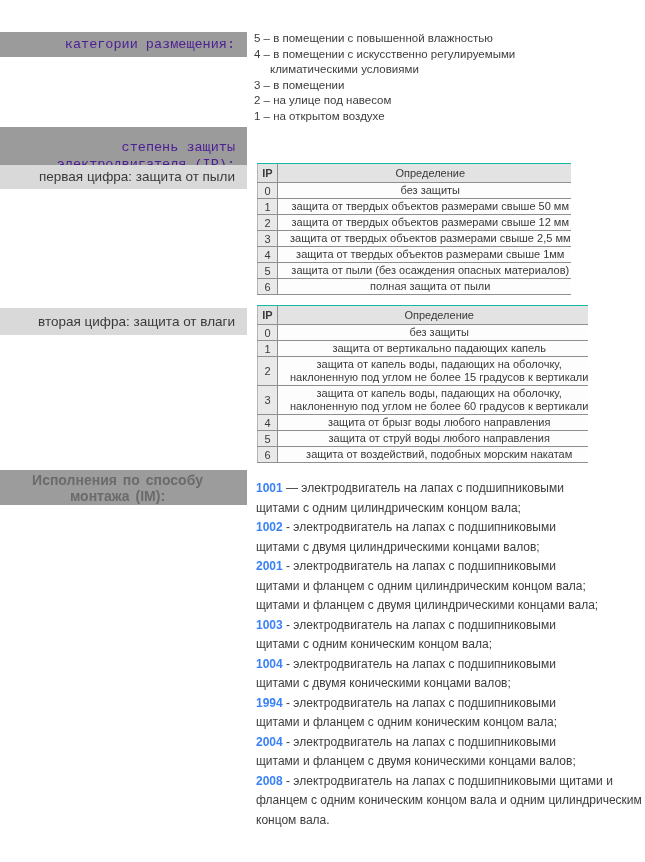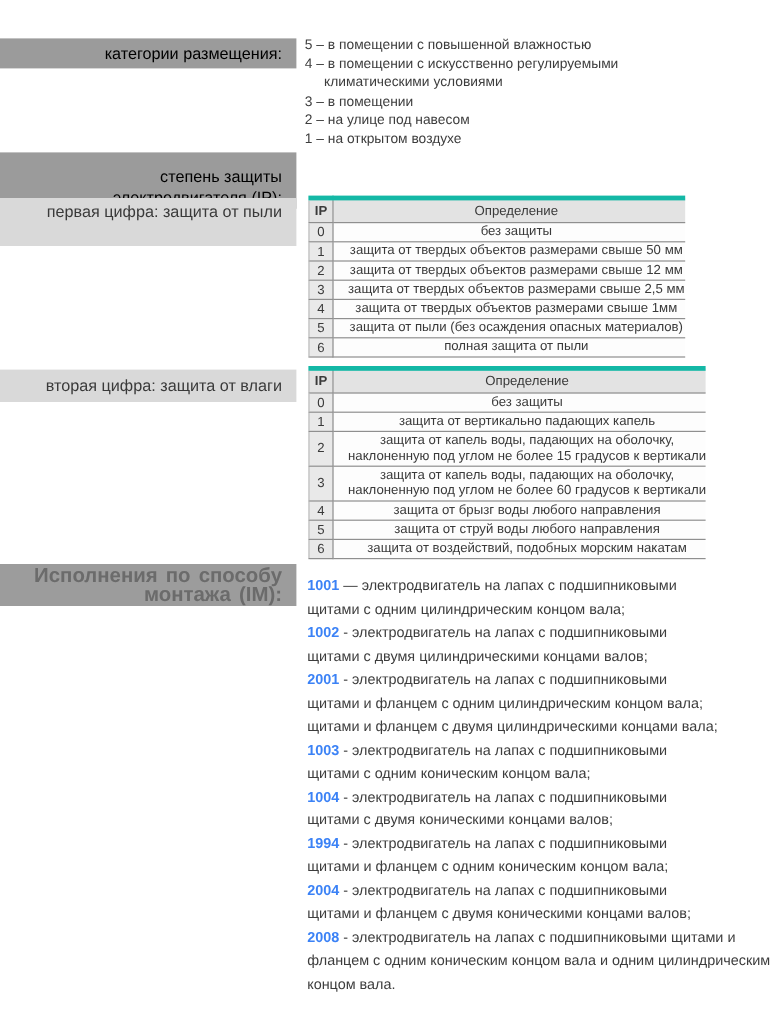--- a/index.html
+++ b/index.html
@@ -13,47 +13,49 @@
   }
   .abs{position:absolute;}
   
   .bar{
     left:0;width:235px;
     padding-right:12px;
     text-align:right;
     box-sizing:content-box;
   }
   .bar-dark{
-    background:#9b9b9b;color:#000000;
+    background:#9b9b9b;color:#4c1d95;
     font-size:13.5px;
+    font-family:Liberation Mono, monospace;
   }
   .bar-light{
     background:#d9d9d9;color:#3a3a3a;
     font-size:13.5px;
   }
   .bar-mount{
     background:#9c9c9c;color:#6b6b6b;
-    font-weight:bold;font-size:17px;
+    font-weight:bold;font-size:14px;
     word-spacing:2px;
+    text-align:center;
   }
   #bar-placement{top:32px;height:25px;line-height:25px;}
   #bar-ip{top:127px;height:35px;line-height:17px;padding-top:12px;}
-  #bar-dust{top:165px;height:40px;line-height:24px;}
+  #bar-dust{top:165px;height:24px;line-height:24px;}
   #bar-water{top:308px;height:27px;line-height:27px;}
   #bar-mounting{top:470px;height:33px;line-height:16px;padding-top:2px;}
   
   #placement-list{left:254px;top:31px;width:360px;font-size:11.5px;}
   #placement-list .p-item{line-height:15.6px;}
   #placement-list .ln{display:block;white-space:nowrap;}
   #placement-list .ln.cont{padding-left:16px;}
   
   .ip-table{
     border-collapse:collapse;
     font-size:11px;color:#3a3a3a;
-    border-top:4px solid #14b8a6;
+    border-top:1px solid #14b8a6;
     border-left:1px solid #b5b5b5;
   }
   .ip-table th,.ip-table td{
     border-bottom:1px solid #8f8f8f;
     padding:0;
     vertical-align:middle;
   }
   .ip-table .c-ip{
     width:19px;min-width:19px;
     text-align:center;

